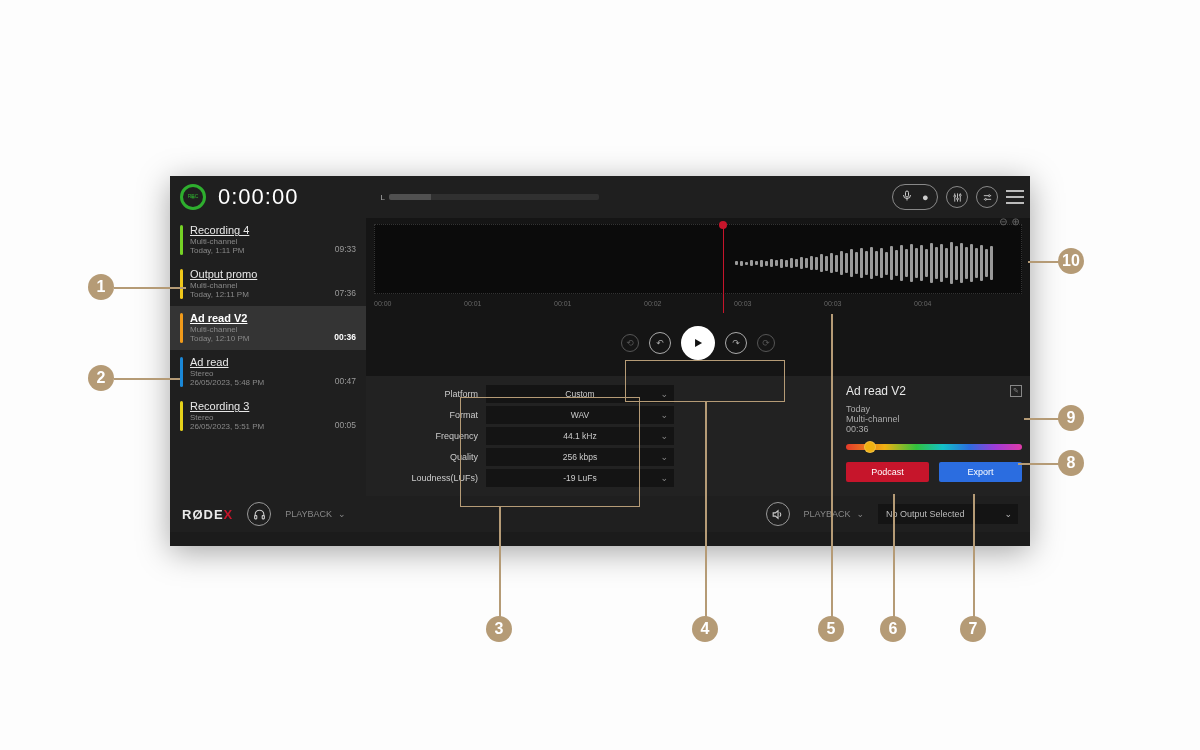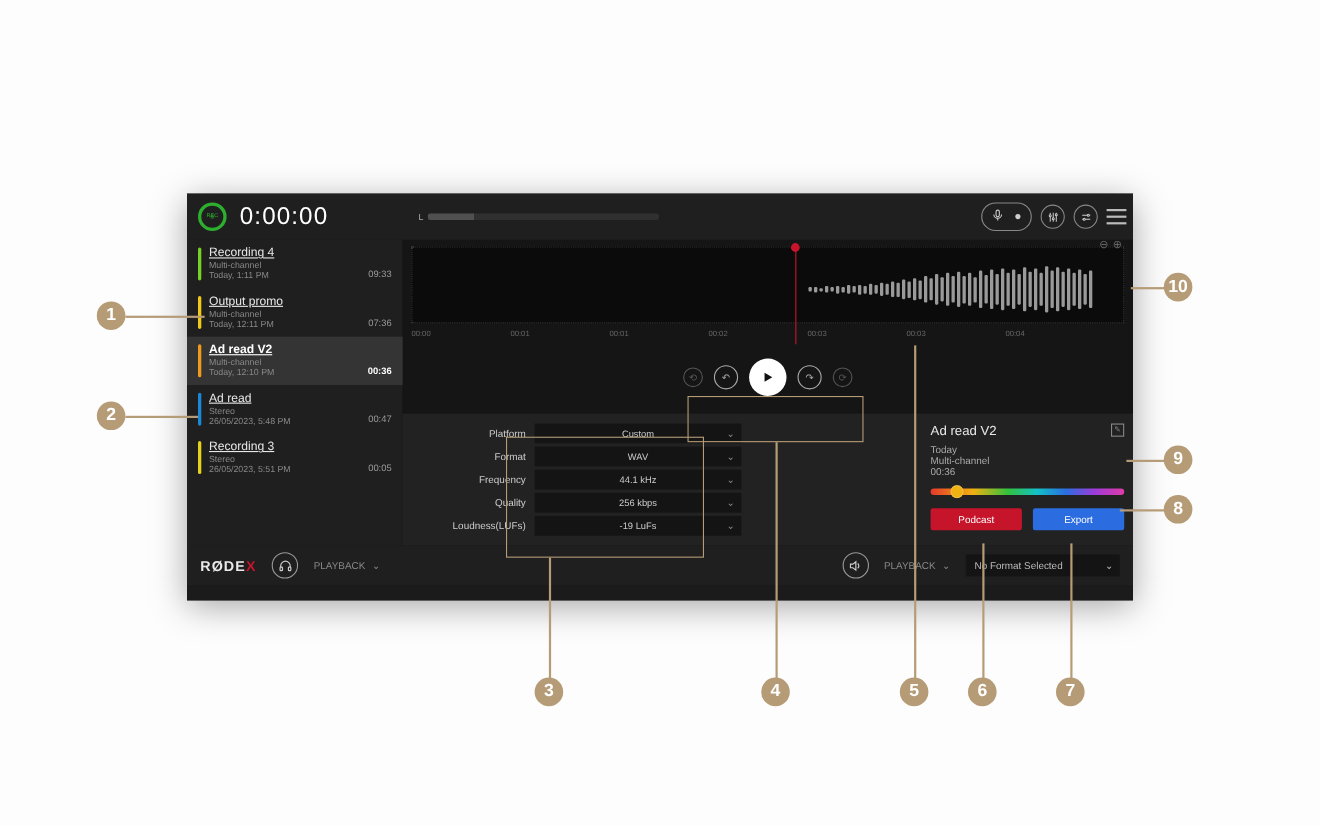--- a/index.html
+++ b/index.html
@@ -408,21 +408,21 @@
       <svg width="13" height="13" viewBox="0 0 24 24" fill="none" stroke="#ccc" stroke-width="2">
           <path d="M4 9v6h4l5 4V5L8 9H4z"></path>
           <path d="M16 8a5 5 0 0 1 0 8"></path>
         </svg>
     </div>
     <div class="fsel">
       <span>PLAYBACK</span>
         <span class="chev">⌄</span>
     </div>
     <div class="out-select">
-      <span>No Format Selected</span>
+      <span>No Output Selected</span>
         <span class="chev">⌄</span>
     </div>
   </div>
 
 </div>
 
 <div class="hbox" style="left:460px;top:397px;width:180px;height:110px"></div>
 <div class="hbox" style="left:625px;top:360px;width:160px;height:42px"></div>
 
 <div class="callout" style="left:88px;top:274px">

